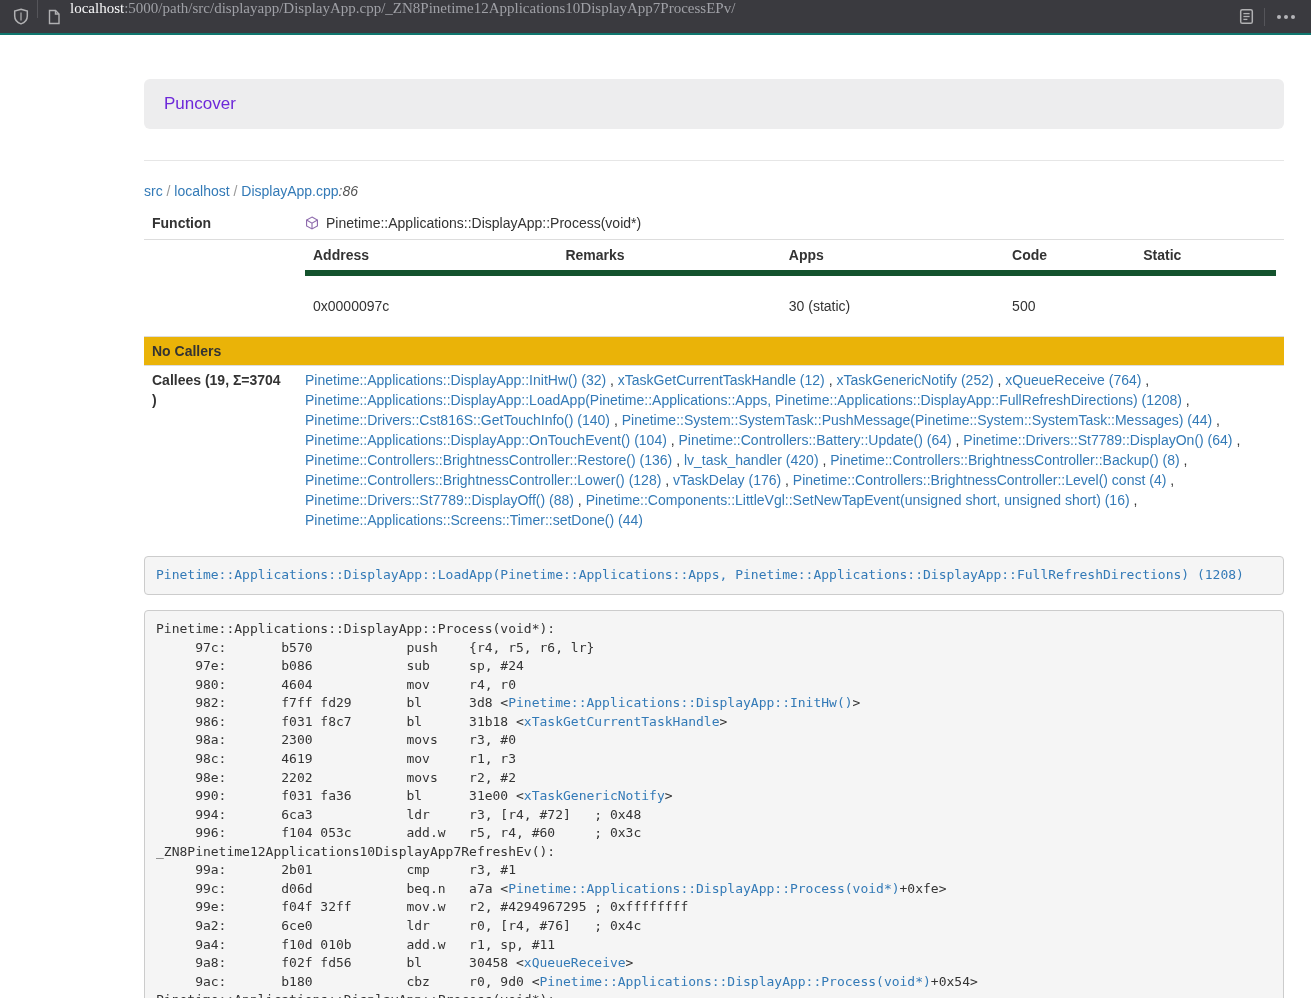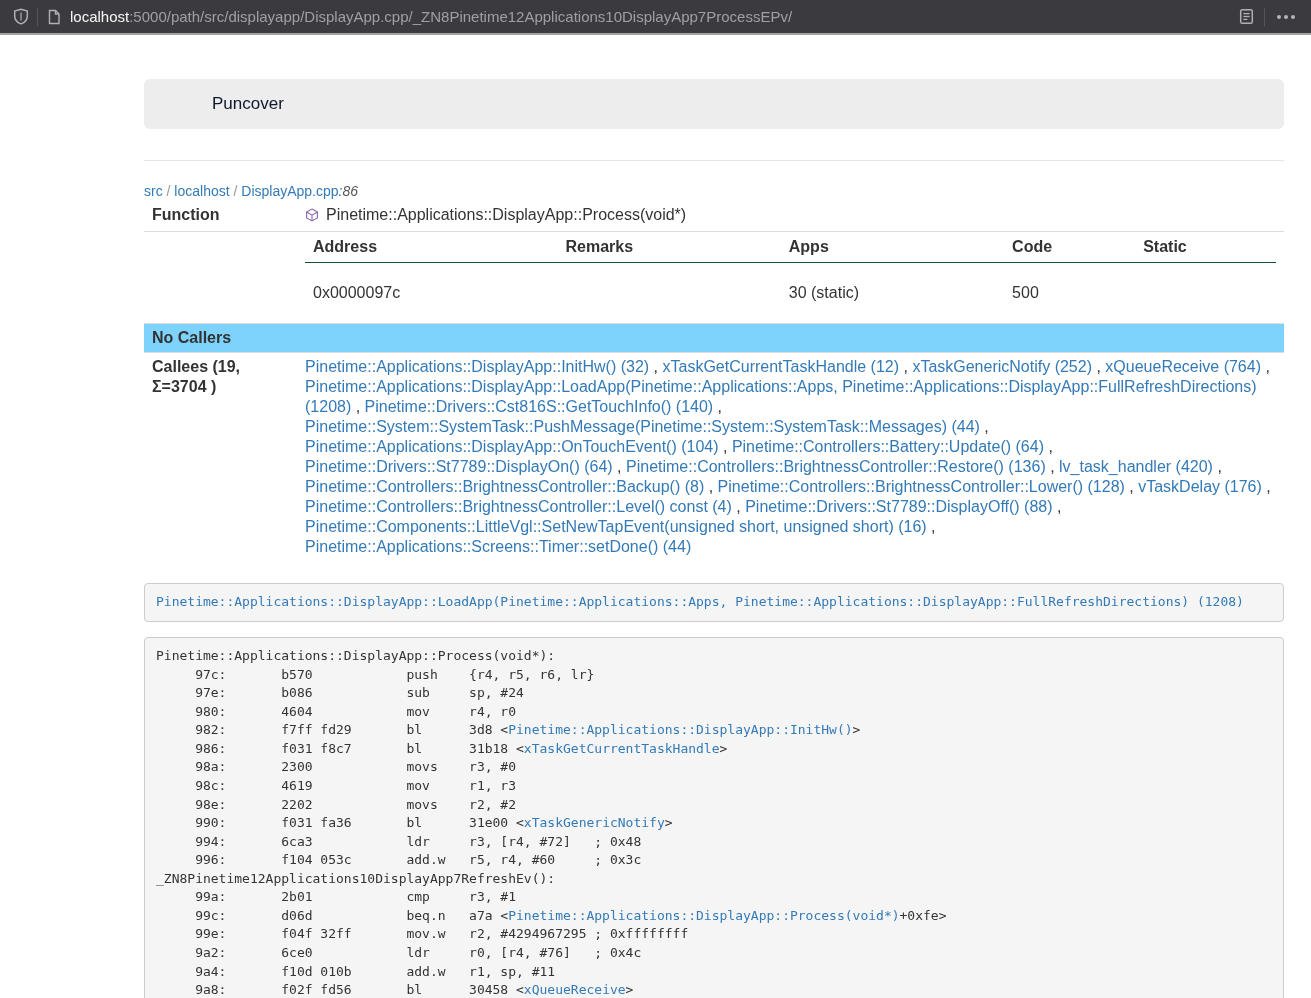--- a/index.html
+++ b/index.html
@@ -5,22 +5,22 @@
   html,body{margin:0;padding:0;}
   body{
     width:1311px;height:998px;overflow:hidden;background:#fff;
     font-family:"Liberation Sans",sans-serif;font-size:14px;color:#333;
     position:relative;
   }
   a{color:var(--link,#337ab7);text-decoration:none;cursor:pointer;}
 
   
   .topbar{
-    height:33px;background:#3a3a3f;border-bottom:2px solid #a3a3a3;
-    display:flex;align-items:center;
+    height:33px;background:#3a3a3f;border-bottom:2px solid #0f766e;
+    display:flex;font-family:Liberation Serif, serif;
   }
   .topbar .vdiv{width:1px;height:18px;background:#55555a;flex:0 0 auto;}
   .tb-icon{display:flex;align-items:center;justify-content:center;flex:0 0 auto;}
   .shield-wrap{margin:0 8px 0 13px;}
   .page-wrap{margin:0 0 0 9px;}
   .urlbar-text{
     margin-left:9px;font-size:15px;color:#9fa0a6;white-space:nowrap;overflow:hidden;
     flex:1 1 auto;
   }
   .urlbar-text .host{color:#f9f9fa;}
@@ -28,40 +28,40 @@
   .topbar-right .vdiv{margin:0 10px;}
   .dots{display:flex;gap:3px;align-items:center;padding:2px;}
   .dots i{width:4px;height:4px;border-radius:50%;background:#b4b4b9;display:block;}
 
   
   .container{margin-left:144px;width:1140px;}
   .jumbotron{
     margin-top:44px;background:#ededee;border-radius:6px;
     padding:13px 20px;height:24px;
   }
-  .jumbotron .title{font-size:17px;line-height:24px;color:#0f172a;margin-left:48px;}
+  .jumbotron .title{font-size:17px;line-height:24px;color:#6d28d9;}
   hr.rule{border:none;border-top:1px solid #e6e6e6;margin:31px 0 0 0;}
   .breadcrumb{margin-top:20px;line-height:20px;font-size:14px;}
   .breadcrumb .sep{color:#999;}
   .breadcrumb .suffix{color:#555;font-style:italic;}
 
-  table.info-table{width:100%;border-collapse:collapse;margin-top:0;font-size:16px;}
+  table.info-table{width:100%;border-collapse:collapse;margin-top:8px;font-size:14px;}
   table.info-table > tbody > tr > th,
   table.info-table > tbody > tr > td{
     border-top:1px solid #ddd;padding:4px 8px;text-align:left;vertical-align:top;
     line-height:20px;font-weight:normal;
   }
   table.info-table > tbody > tr:first-child > th,
   table.info-table > tbody > tr:first-child > td{border-top:none;}
   table.info-table th.row-label{font-weight:bold;width:137px;}
-  tr.shaded{background:#7dd3fc;}
+  tr.shaded{background:#eab308;}
   td.stats-host{padding:0 8px !important;}
   table.stats-table{width:100%;border-collapse:collapse;}
   table.stats-table th{
-    text-align:left;font-weight:bold;padding:5px 8px;border-bottom:1px solid #14532d;line-height:20px;
+    text-align:left;font-weight:bold;padding:5px 8px;border-bottom:6px solid #14532d;line-height:20px;
   }
   table.stats-table td{padding:20px 8px;line-height:20px;}
   .fn-cell .cube{vertical-align:-2px;margin-right:7px;}
   .callees-cell{line-height:20px;}
   .callees-cell .sep{color:#333;}
 
   .box-pre{
     background:#f5f5f5;border:1px solid #ccc;border-radius:4px;
     padding:9px 11px;font-family:"DejaVu Sans Mono",monospace;font-size:13px;
     line-height:1.42857;white-space:pre;overflow:hidden;color:#333;

